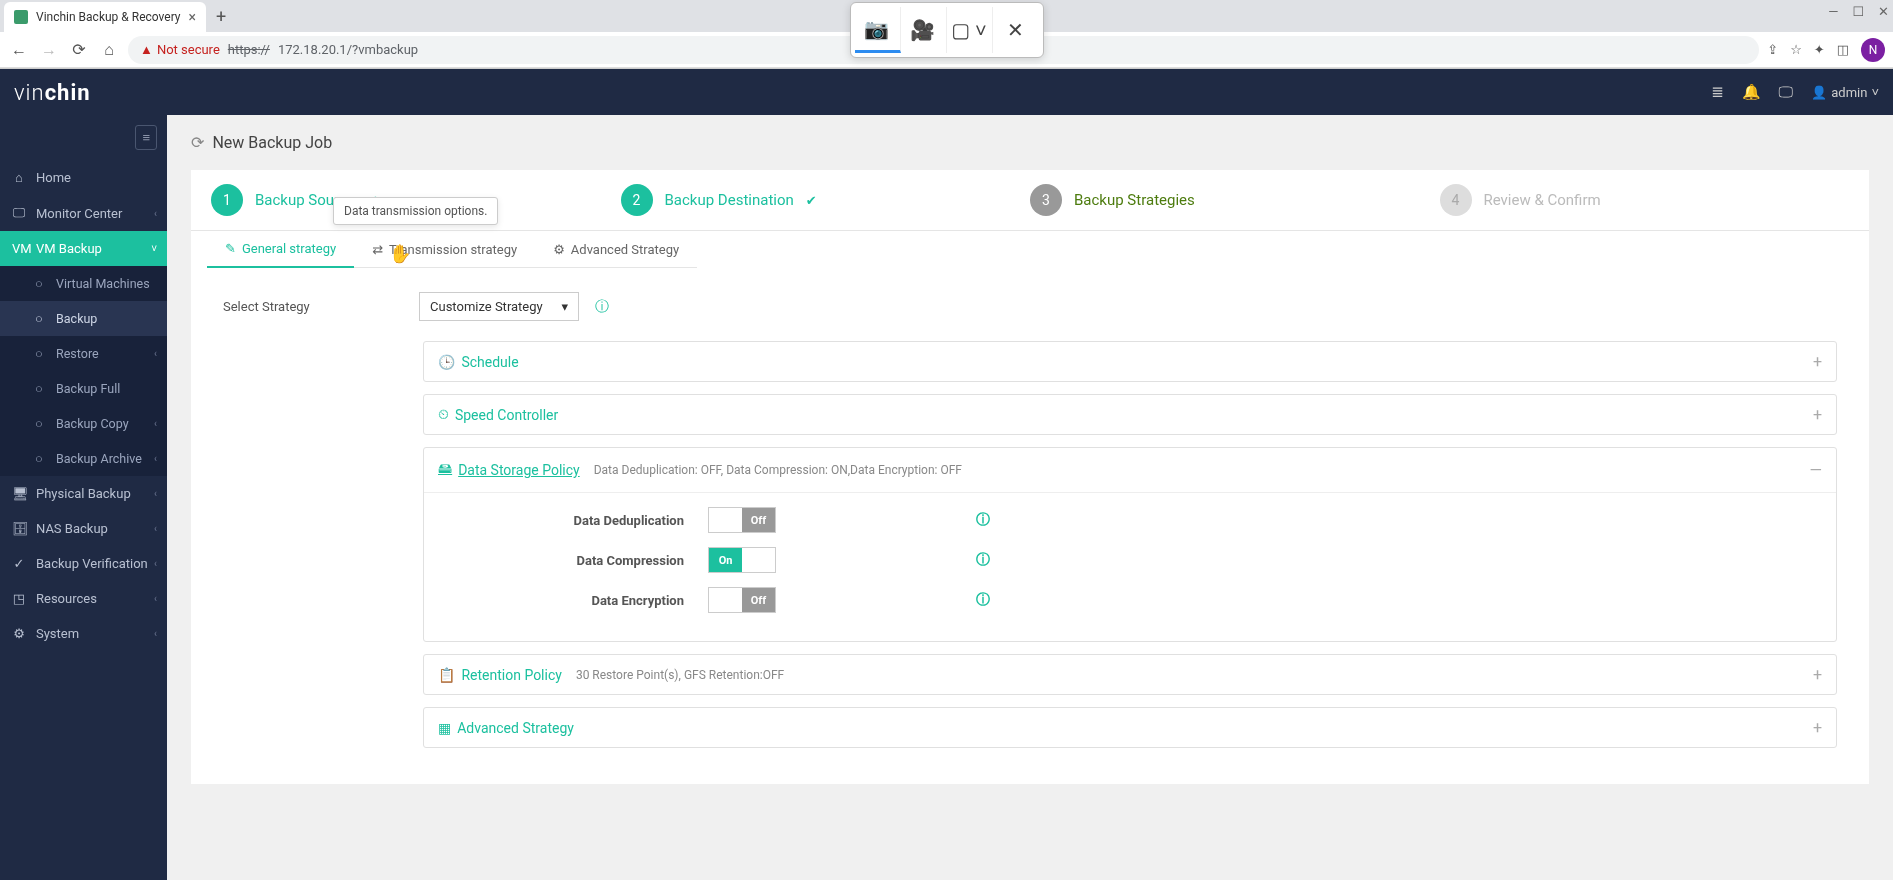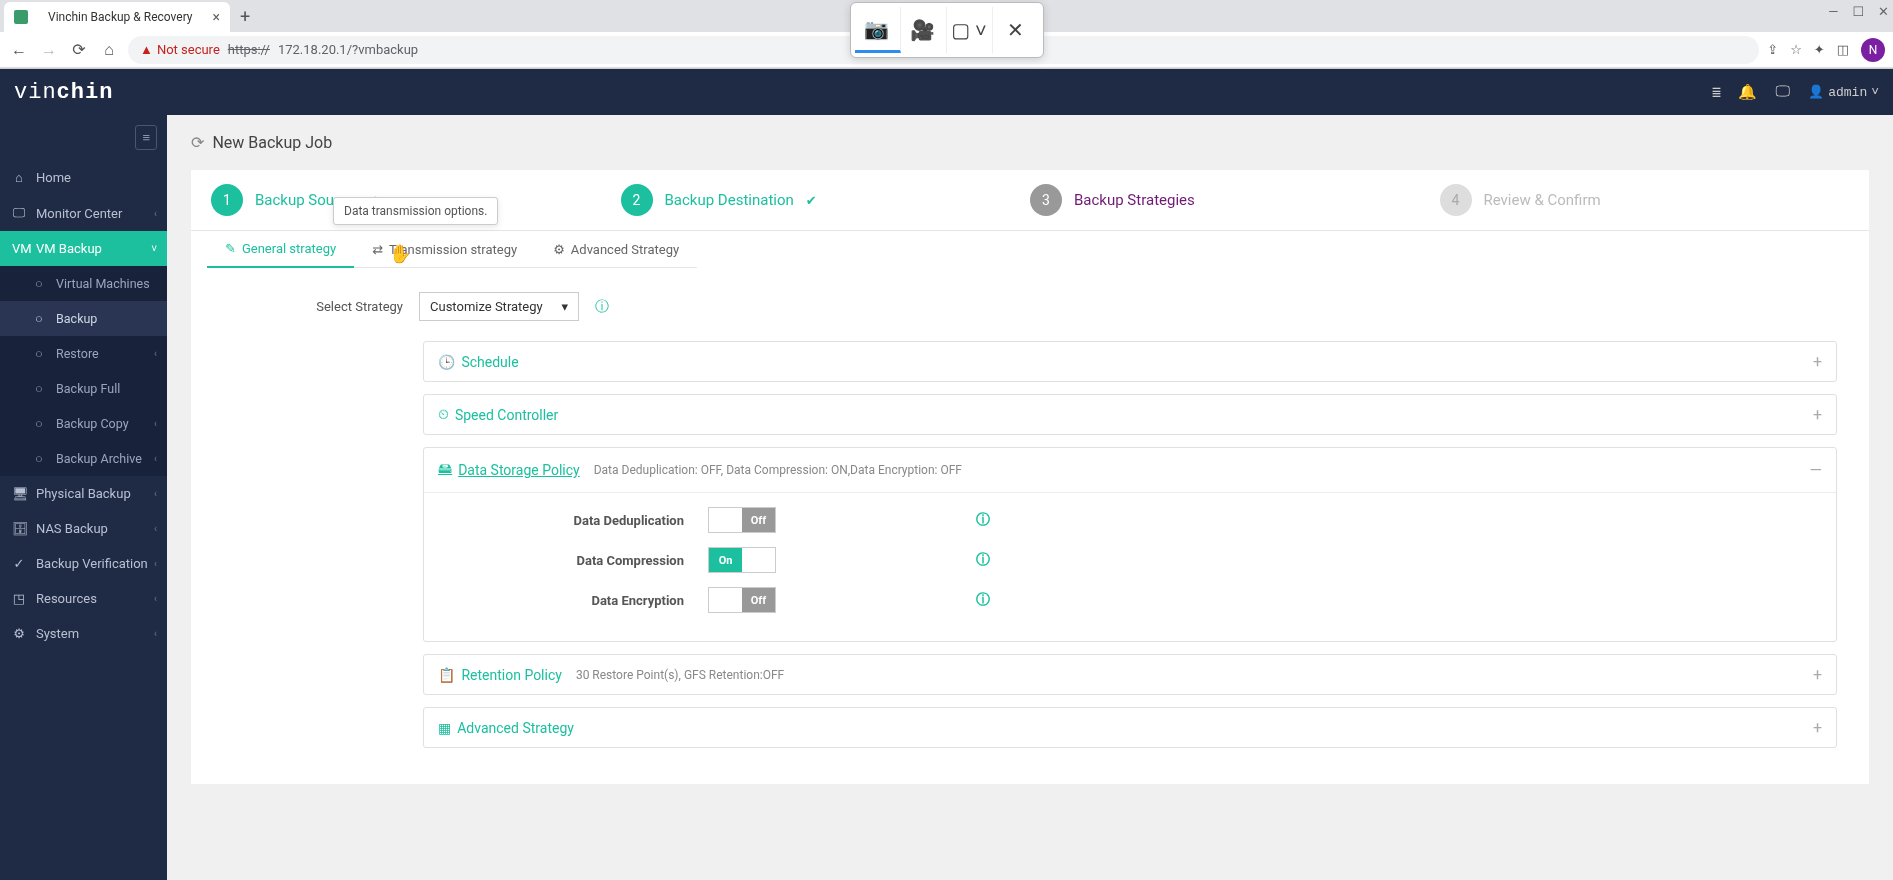--- a/index.html
+++ b/index.html
@@ -1,42 +1,42 @@
 <!DOCTYPE html>
 <html><head>
 <meta charset="utf-8">
 <style>
 * { box-sizing: border-box; margin: 0; padding: 0; }
 body { font-family: -apple-system, "Segoe UI", Roboto, sans-serif; font-size: 13px; color: #333; background: #f5f5f5; overflow: hidden; }
 
 
 .browser-chrome { background: #e8e8e8; border-bottom: 1px solid #ccc; }
 .tab-strip { display: flex; align-items: center; height: 32px; padding: 0 4px; background: #dfe1e5; }
-.tab { display: flex; align-items: center; background: #fff; border-radius: 6px 6px 0 0; padding: 0 10px; height: 30px; margin-top: 2px; gap: 20px; min-width: 180px; }
+.tab { display: flex; align-items: center; background: #fff; border-radius: 6px 6px 0 0; padding: 0 10px; height: 30px; margin-top: 2px; gap: 8px; min-width: 180px; }
 .tab .favicon { width: 14px; height: 14px; background: #3b9b6b; border-radius: 2px; }
 .tab .tab-title { font-size: 12px; color: #333; flex: 1; }
 .tab .tab-close { color: #666; cursor: pointer; font-size: 14px; }
 .new-tab { color: #555; font-size: 18px; padding: 0 10px; cursor: pointer; }
 .toolbar-row { display: flex; align-items: center; height: 36px; padding: 0 8px; gap: 8px; background: #fff; border-bottom:1px solid #ddd;}
 .nav-btn { width: 22px; height: 22px; display: flex; align-items: center; justify-content: center; color: #555; cursor: pointer; font-size: 16px; }
 .nav-btn.disabled { color: #bbb; }
 .urlbar { flex: 1; display: flex; align-items: center; background: #f1f3f4; border-radius: 16px; height: 28px; padding: 0 12px; gap: 8px; font-size: 13px; }
 .not-secure { color: #c5221f; display:flex; align-items:center; gap:4px;}
 .url-text { color: #5f6368; text-decoration: line-through;}
 .url-text-plain { color: #5f6368; }
 .right-btns { display: flex; gap: 12px; align-items: center; color: #555; }
 .avatar-btn { width: 24px; height: 24px; border-radius: 50%; background: #7b1fa2; color: #fff; display: flex; align-items: center; justify-content: center; font-size: 12px; }
 .win-btns { position:absolute; right:4px; top:4px; display:flex; gap:14px; color:#666; font-size:13px;}
 .capture-bar { position:absolute; left:50%; transform:translateX(-50%); top:2px; display:flex; gap:0; background:#fff; border:1px solid #bbb; border-radius:6px; box-shadow:0 2px 8px rgba(0,0,0,0.15); padding:4px; z-index:100;}
 .capture-item{ width:46px; height:46px; display:flex; align-items:center; justify-content:center; font-size:20px; color:#444; border-right:1px solid #eee;}
 .capture-item:last-child{border-right:none;}
 .capture-item.active{ border-bottom:3px solid #2d8cf0;}
 
 
-.app-header { background: #1f2a44; color: #fff; height: 46px; display: flex; align-items: center; padding: 0 14px; justify-content: space-between; font-family: Liberation Mono, monospace; }
+.app-header { background: #1f2a44; color: #fff; height: 46px; display: flex; align-items: center; padding: 0 14px; justify-content: space-between; }
 .logo { font-size: 22px; font-weight: 300; letter-spacing: 1px; }
 .logo b{font-weight:700;}
 .header-right { display: flex; gap: 18px; align-items: center; color: #ccc; font-size: 15px; }
 .header-right .user { display:flex; align-items:center; gap:4px; font-size:13px;}
 
 
 .app-body { display: flex; height: calc(100vh - 114px); }
 .sidebar { width: 167px; background: #1f2a44; color: #b8c0d1; display: flex; flex-direction: column; font-size: 13px; }
 .sidebar-toggle { padding: 10px; text-align: right; }
 .sidebar-toggle span{ display:inline-block; border:1px solid #4a5670; border-radius:3px; padding:4px 6px; color:#8a93a8;}
@@ -54,32 +54,32 @@
 .page-title { display: flex; align-items: center; gap: 8px; font-size: 16px; color: #444; margin-bottom: 18px; }
 .page-title .refresh{color:#888;}
 .stepper { display: flex; border-bottom: 1px solid #e5e5e5; padding-bottom: 10px; margin-bottom: 0; }
 .step { flex: 1; display: flex; align-items: center; gap: 12px; }
 .step-num { width: 32px; height: 32px; border-radius: 50%; display: flex; align-items: center; justify-content: center; font-size: 14px; color: #fff; }
 .step.done .step-num { background: #1cc09f; }
 .step.active .step-num { background: #999; }
 .step.pending .step-num { background: #ddd; color:#aaa;}
 .step-label { font-size: 15px; }
 .step.done .step-label { color: #1cc09f; }
-.step.active .step-label { color: #701a75; }
+.step.active .step-label { color: #4d7c0f; }
 .step.pending .step-label { color: #bbb; }
 .step .check{ color:#1cc09f; font-size:13px;}
 .tooltip { position: absolute; background: #fff; border: 1px solid #ccc; padding: 6px 10px; font-size: 12px; color: #555; box-shadow: 0 2px 6px rgba(0,0,0,0.1); border-radius:3px; z-index:50;}
 .cursor-icon{ position:absolute; font-size:18px; color:#000; z-index:51;}
 .tabs { display: flex; background:#fff; border-top-left-radius:4px; border-top-right-radius:4px; position:relative;}
 .tab-btn { padding: 10px 18px; display: flex; align-items: center; gap: 6px; font-size: 13px; color: #666; cursor: pointer; border-bottom:1px solid #e5e5e5;}
 .tab-btn.active { color: #1cc09f; border-bottom: 2px solid #1cc09f; }
 .tab-btn .ti{font-size:13px;}
 .panel { background: #fff; padding: 24px 32px; }
 .form-row { display: flex; align-items: center; gap: 16px; margin-bottom: 20px; }
-.form-label { width: 180px; text-align: right; color: #555; font-size: 13px; }
+.form-label { width: 180px; color: #555; font-size: 13px; }
 .select-box { border: 1px solid #ccc; padding: 6px 10px; min-width: 160px; display: flex; justify-content: space-between; align-items: center; cursor: pointer; font-size:13px; background:#fff;}
 .info-icon { color: #1cc09f; font-size: 14px; }
 .accordion { border: 1px solid #e0e0e0; margin-bottom: 12px; border-radius: 3px; }
 .acc-header { display: flex; align-items: center; padding: 10px 14px; gap: 8px; cursor: pointer; }
 .acc-title { color: #1cc09f; font-size: 14px; display:flex; align-items:center; gap:6px;}
 .acc-title.underline{text-decoration:underline;}
 .acc-desc { color: #888; font-size: 12px; margin-left: 6px; }
 .acc-toggle { margin-left: auto; color: #aaa; font-size: 16px; }
 .acc-body { padding: 14px 24px; border-top:1px solid #eee;}
 .opt-row { display: flex; align-items: center; margin-bottom: 14px; font-weight: bold; }

